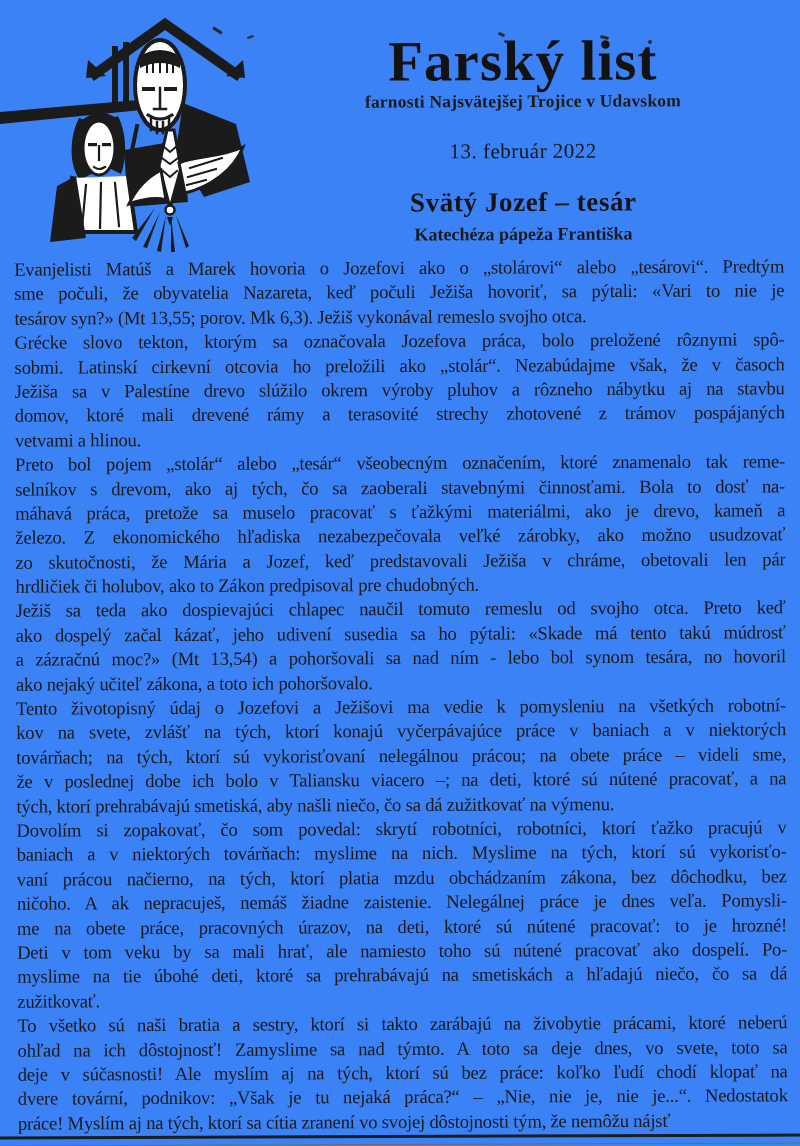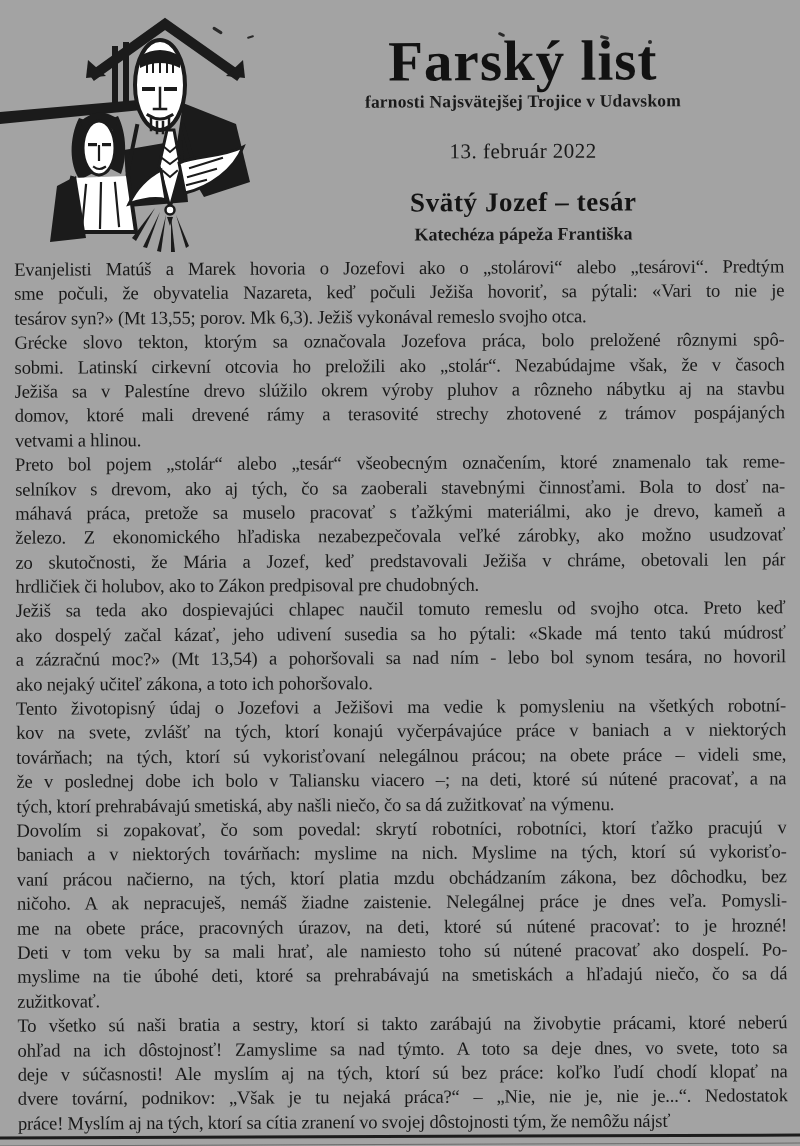--- a/index.html
+++ b/index.html
@@ -4,21 +4,21 @@
 <style>
   html,body{margin:0;padding:0;}
   body{
     width:800px;height:1146px;
     background:#ffffff;
     position:relative;
     overflow:hidden;
     font-family:"Liberation Serif", serif;
     color:#1b1b1b;
   }
-  .page{position:absolute;inset:0;background:#a3a3a3;text-decoration:underline;}
+  .page{position:absolute;inset:0;background:#3b82f6;text-decoration:underline;}
 
   
   .logo{position:absolute;left:0;top:0;width:270px;height:252px;}
   .masthead{
     position:absolute;left:270px;top:0;width:505px;
     text-align:center;
     transform:rotate(-0.25deg);
     transform-origin:50% 0;
   }
   .newsletter-title{

